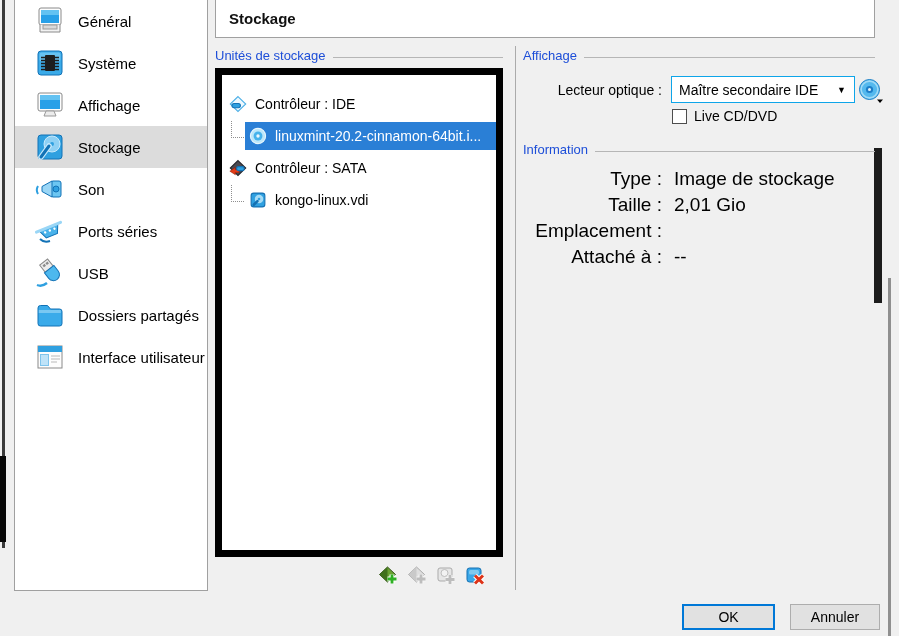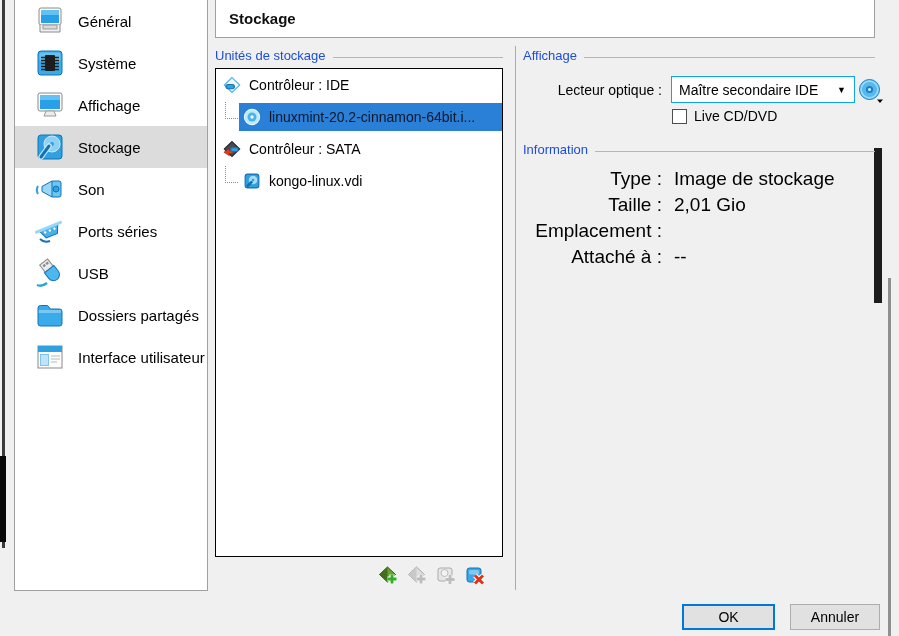--- a/index.html
+++ b/index.html
@@ -44,35 +44,35 @@
   
   .grp { position:absolute; display:flex; align-items:center; gap:7px; font-size:13px; color:#1d4ed8; }
   .grp .line { flex:1; height:1px; background:#b6b6b6; margin-top:3px; }
   .grp-units { left:215px; top:48px; width:288px; }
   .grp-attrs { left:523px; top:48px; width:352px; }
   .grp-info  { left:523px; top:142px; width:352px; }
 
   
   .tree-box {
     position:absolute; left:215px; top:68px; width:288px; height:489px;
-    background:#fff; border:1px solid #000000; padding-top:0; overflow:hidden;
+    background:#fff; border:7px solid #000000; padding-top:13px; overflow:hidden;
   }
   .tree-row { display:flex; align-items:center; height:32px; padding-left:7px; font-size:14px; }
   .tree-row .ticon { width:18px; height:18px; flex:0 0 18px; margin-right:8px; }
   .tree-row .ticon svg { display:block; width:18px; height:18px; }
   .tree-child { padding-left:9px; }
   .tree-child .branch {
     width:13px; height:17px; flex:0 0 13px; margin:-14px 1px 0 0;
     border-left:1px dotted #8f8f8f; border-bottom:1px dotted #8f8f8f;
   }
   .tree-child .sel {
     flex:1; height:28px; display:flex; align-items:center;
     padding-left:4px; gap:8px;
   }
-  .tree-child .sel.selected { background:#2a7fd6; color:#0f172a; }
+  .tree-child .sel.selected { background:#2a7fd6; color:#ffffff; }
   .tree-child .sel .ticon { margin-right:0; }
   .tree-child .sel span.lbl { white-space:nowrap; overflow:hidden; }
 
   
   .tree-toolbar { position:absolute; left:378px; top:565px; display:flex; gap:9px; }
   .tree-toolbar .tbtn { width:20px; height:21px; }
   .tree-toolbar .tbtn svg { display:block; width:20px; height:21px; }
 
   
   .vdivider { position:absolute; left:515px; top:46px; width:1px; height:544px; background:#ababab; }

